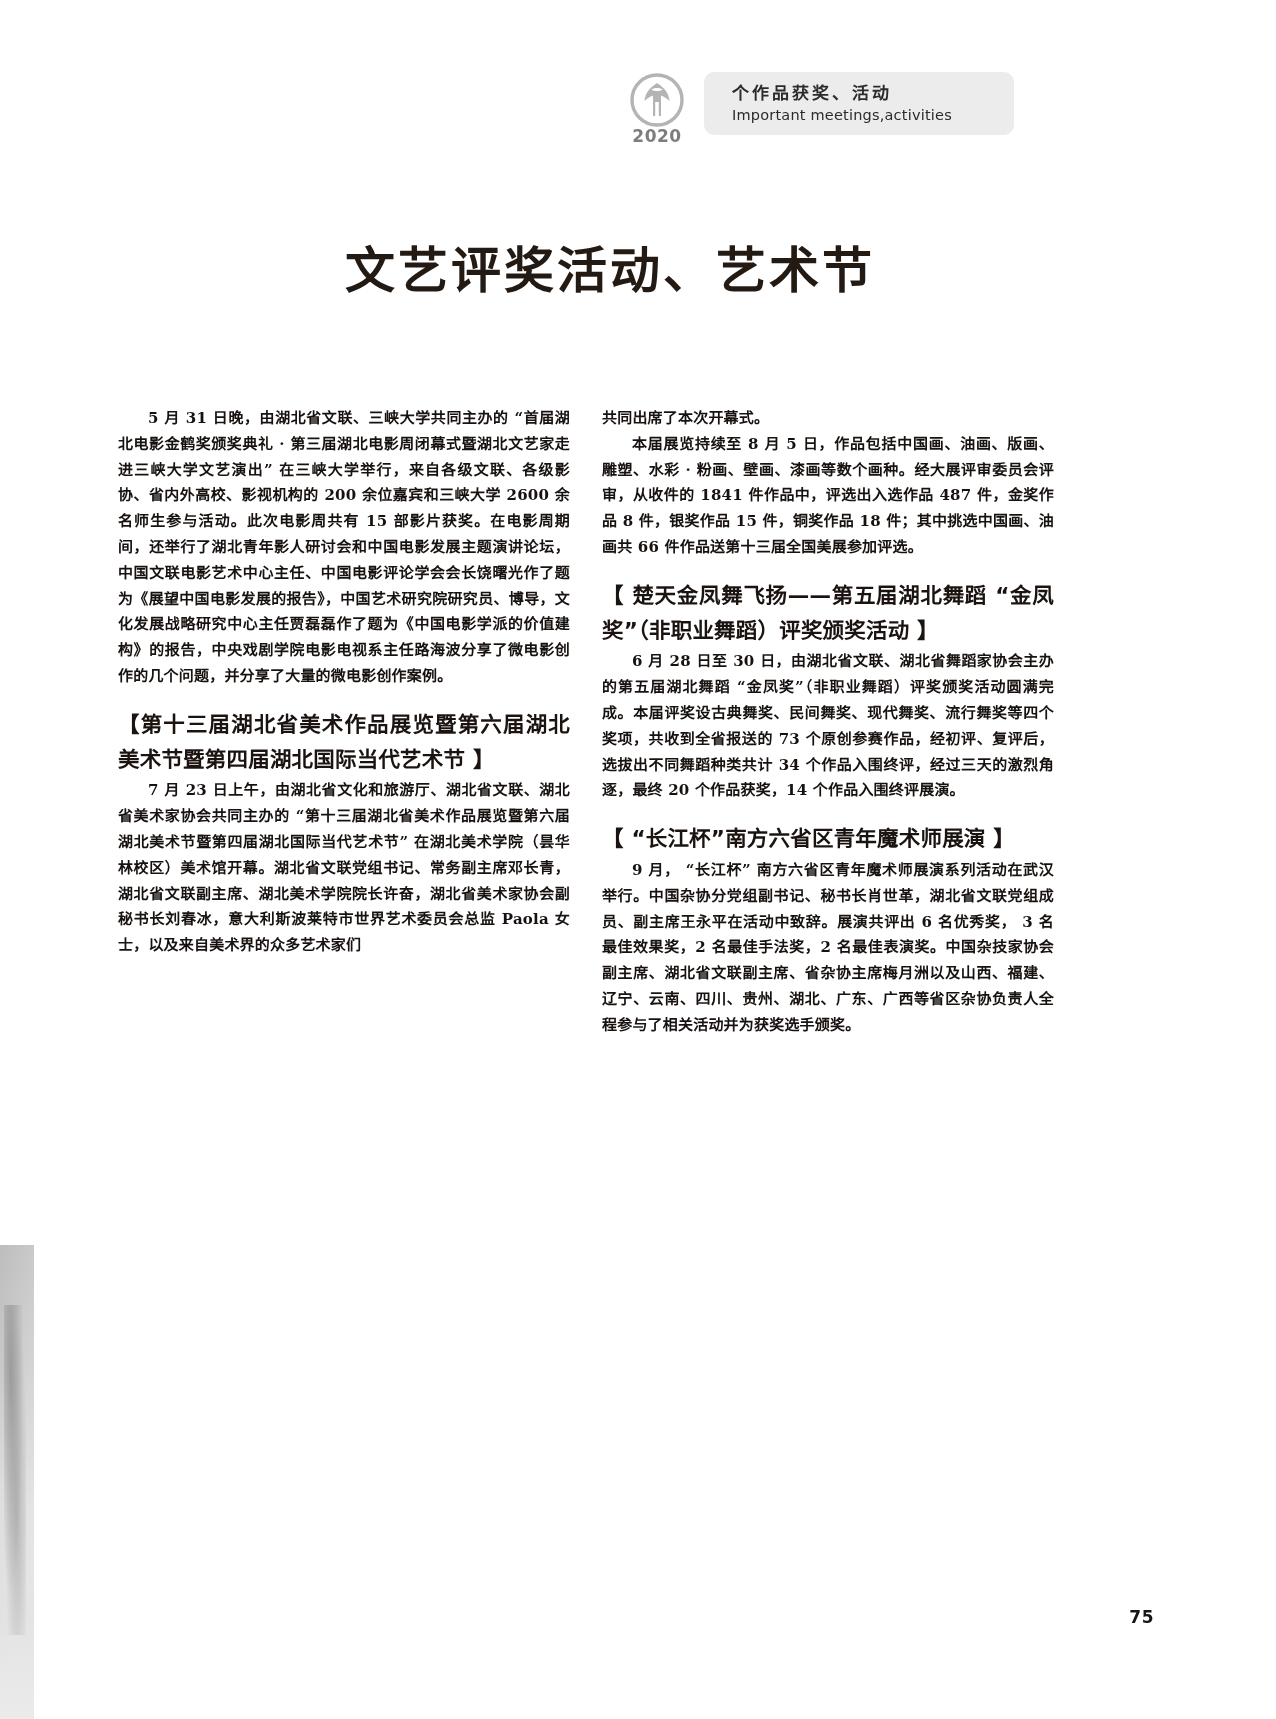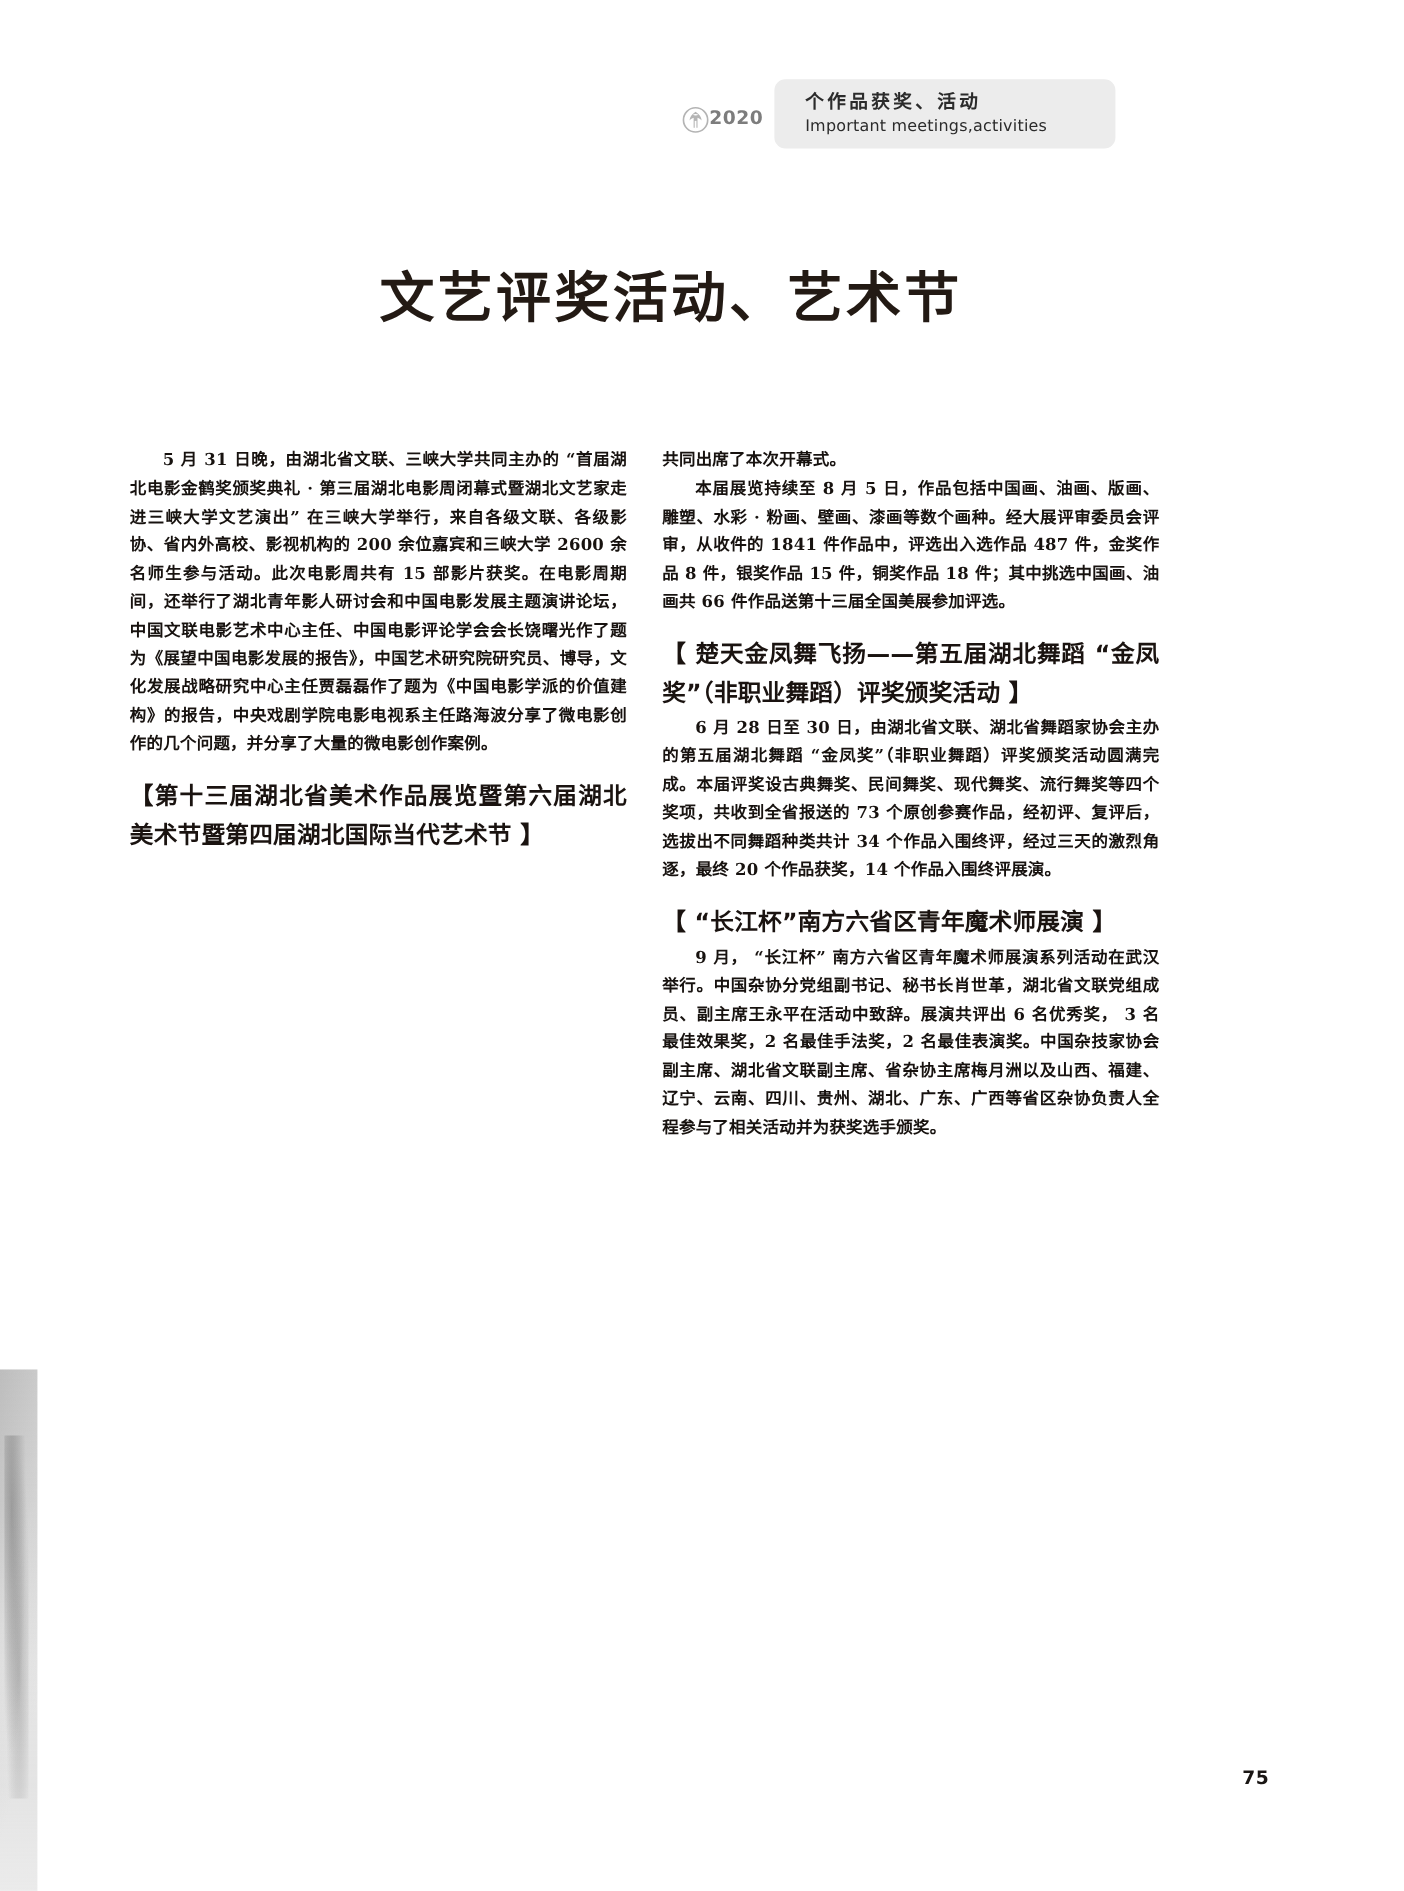--- a/index.html
+++ b/index.html
@@ -34,21 +34,21 @@
     left: 620px;
     top: 0;
     display: flex;
     align-items: flex-start;
   }
   .header-logo {
     position: relative;
     width: 74px;
     height: 74px;
     display: flex;
-    flex-direction: row;
+    flex-direction: column;
     align-items: center;
     margin-right: 10px;
   }
   .header-logo svg { display: block; }
   .header-logo-year {
     font-family: "DejaVu Sans", sans-serif;
     font-weight: 700;
     font-size: 17px;
     color: #7d7d7d;
     letter-spacing: 0.5px;
@@ -201,20 +201,21 @@
     </div>
   </div>
 
   <h1 class="page-title">文艺评奖活动、艺术节</h1>
 
   <div class="columns">
 
     <div class="col col-left">
       <p class="body">5 月 31 日晚，由湖北省文联、三峡大学共同主办的 “首届湖北电影金鹤奖颁奖典礼 · 第三届湖北电影周闭幕式暨湖北文艺家走进三峡大学文艺演出” 在三峡大学举行，来自各级文联、各级影协、省内外高校、影视机构的 200 余位嘉宾和三峡大学 2600 余名师生参与活动。此次电影周共有 15 部影片获奖。在电影周期间，还举行了湖北青年影人研讨会和中国电影发展主题演讲论坛，中国文联电影艺术中心主任、中国电影评论学会会长饶曙光作了题为《展望中国电影发展的报告》，中国艺术研究院研究员、博导，文化发展战略研究中心主任贾磊磊作了题为《中国电影学派的价值建构》的报告，中央戏剧学院电影电视系主任路海波分享了微电影创作的几个问题，并分享了大量的微电影创作案例。</p>
       <h2 class="sec-head spaced">【第十三届湖北省美术作品展览暨第六届湖北美术节暨第四届湖北国际当代艺术节 】</h2>
+      <p class="body">7 月 23 日上午，由湖北省文化和旅游厅、湖北省文联、湖北省美术家协会共同主办的 “第十三届湖北省美术作品展览暨第六届湖北美术节暨第四届湖北国际当代艺术节” 在湖北美术学院（昙华林校区）美术馆开幕。湖北省文联党组书记、常务副主席邓长青，湖北省文联副主席、湖北美术学院院长许奋，湖北省美术家协会副秘书长刘春冰，意大利斯波莱特市世界艺术委员会总监 Paola 女士，以及来自美术界的众多艺术家们</p>
     </div>
 
     <div class="col col-right">
       <p class="body cont">共同出席了本次开幕式。</p>
       <p class="body">本届展览持续至 8 月 5 日，作品包括中国画、油画、版画、雕塑、水彩 · 粉画、壁画、漆画等数个画种。经大展评审委员会评审，从收件的 1841 件作品中，评选出入选作品 487 件，金奖作品 8 件，银奖作品 15 件，铜奖作品 18 件；其中挑选中国画、油画共 66 件作品送第十三届全国美展参加评选。</p>
       <h2 class="sec-head spaced">【 楚天金凤舞飞扬——第五届湖北舞蹈 “金凤奖”（非职业舞蹈）评奖颁奖活动 】</h2>
       <p class="body">6 月 28 日至 30 日，由湖北省文联、湖北省舞蹈家协会主办的第五届湖北舞蹈 “金凤奖”（非职业舞蹈）评奖颁奖活动圆满完成。本届评奖设古典舞奖、民间舞奖、现代舞奖、流行舞奖等四个奖项，共收到全省报送的 73 个原创参赛作品，经初评、复评后，选拔出不同舞蹈种类共计 34 个作品入围终评，经过三天的激烈角逐，最终 20 个作品获奖，14 个作品入围终评展演。</p>
       <h2 class="sec-head spaced">【 “长江杯”南方六省区青年魔术师展演 】</h2>
       <p class="body">9 月， “长江杯” 南方六省区青年魔术师展演系列活动在武汉举行。中国杂协分党组副书记、秘书长肖世革，湖北省文联党组成员、副主席王永平在活动中致辞。展演共评出 6 名优秀奖， 3 名最佳效果奖，2 名最佳手法奖，2 名最佳表演奖。中国杂技家协会副主席、湖北省文联副主席、省杂协主席梅月洲以及山西、福建、辽宁、云南、四川、贵州、湖北、广东、广西等省区杂协负责人全程参与了相关活动并为获奖选手颁奖。</p>
     </div>

